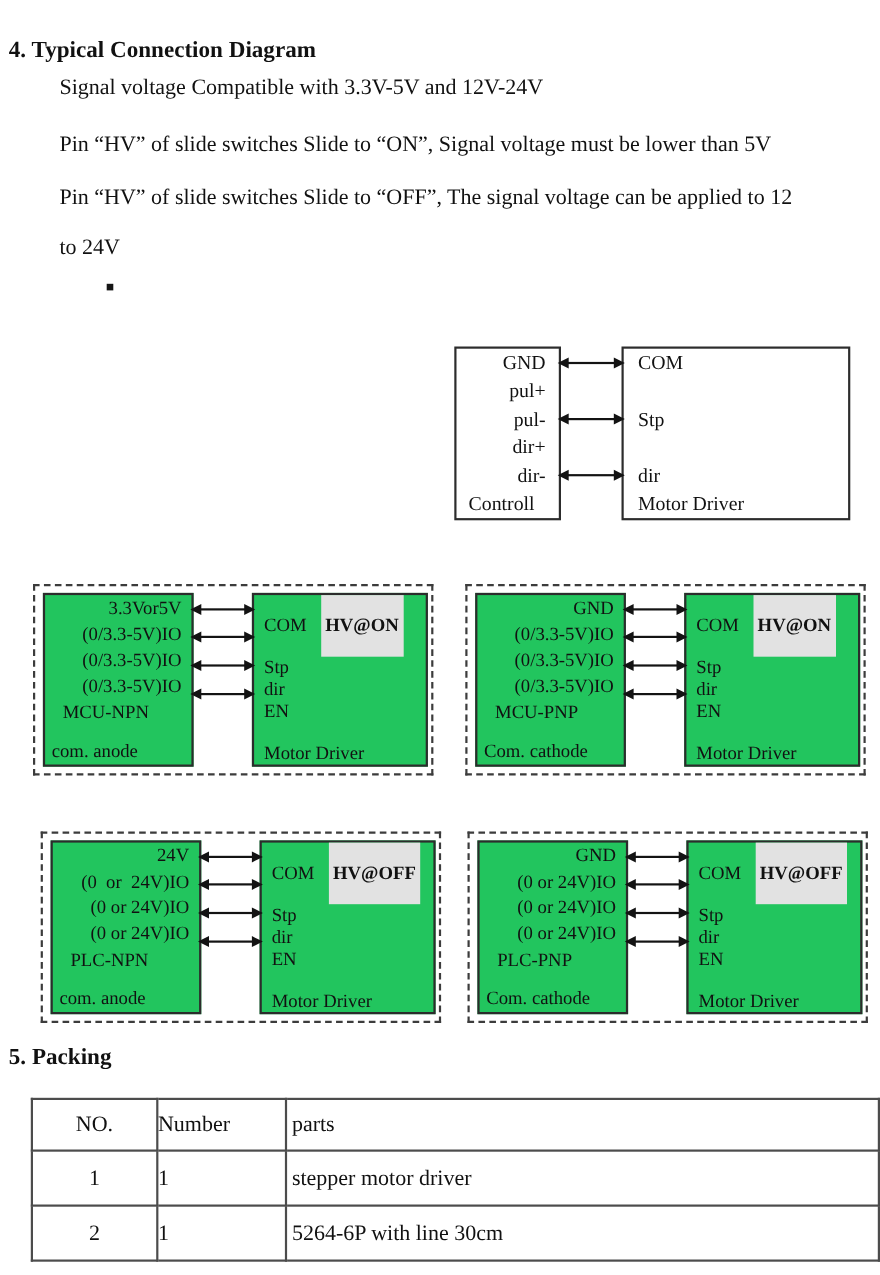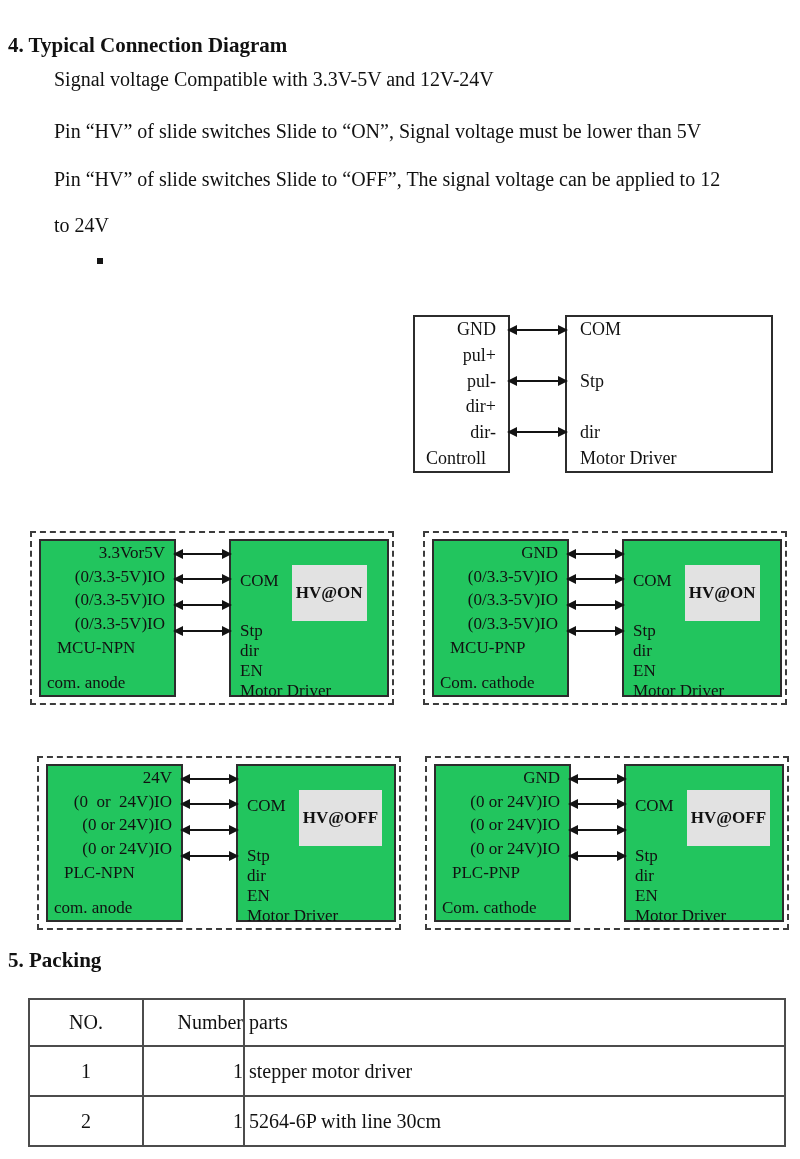--- a/index.html
+++ b/index.html
@@ -65,39 +65,39 @@
   }
   .mini .lbox { left:7px; width:137px; }
   .mini .rbox { left:197px; width:160px; }
   .mini .row { flex:1; display:flex; align-items:center; font-size:17px; white-space:pre; }
   .mini .pin { justify-content:flex-end; padding-right:9px; }
   .mini .device { padding-left:16px; }
   .mini .common { padding-left:6px;margin-top:12px; }
   .mini .rbox .row { padding-left:9px; }
   .hv-badge {
     display:inline-block; margin-left:13px; padding:18px 4px;
-    background:#e2e2e2; font-weight:bold; font-size:17px;margin-top:24px;
+    background:#e2e2e2; font-weight:bold; font-size:17px;
   }
   .mini .arrow { left:141px; width:59px; }
   .mini .ma1 { top:15px; } .mini .ma2 { top:40px; }
   .mini .ma3 { top:66px; } .mini .ma4 { top:92px; }
 
   
   .packing {
     position:absolute; left:28px; top:998px;
     border-collapse:collapse; table-layout:fixed;
   }
   .packing th, .packing td {
     border:2px solid #4c4c4c; font-size:20px; font-weight:normal;
     vertical-align:middle; background:#fff;
   }
   .packing th { height:47px; }
   .packing td { height:50px; }
   .packing .c1 { width:114px; text-align:center; }
-  .packing .c2 { width:101px; text-align:right; }
+  .packing .c2 { width:118px; text-align:left; }
   .packing .c3 { width:541px; text-align:left; padding-left:4px; }
 </style>
 </head>
 <body>
 
 <div class="sec-heading" id="sec4-heading">4. Typical Connection Diagram</div>
 
 <div class="para-line" id="para-0">Signal voltage Compatible with 3.3V-5V and 12V-24V</div>
 <div class="para-line" id="para-1">Pin “HV” of slide switches Slide to “ON”, Signal voltage must be lower than 5V</div>
 <div class="para-line" id="para-2">Pin “HV” of slide switches Slide to “OFF”, The signal voltage can be applied to 12</div>

